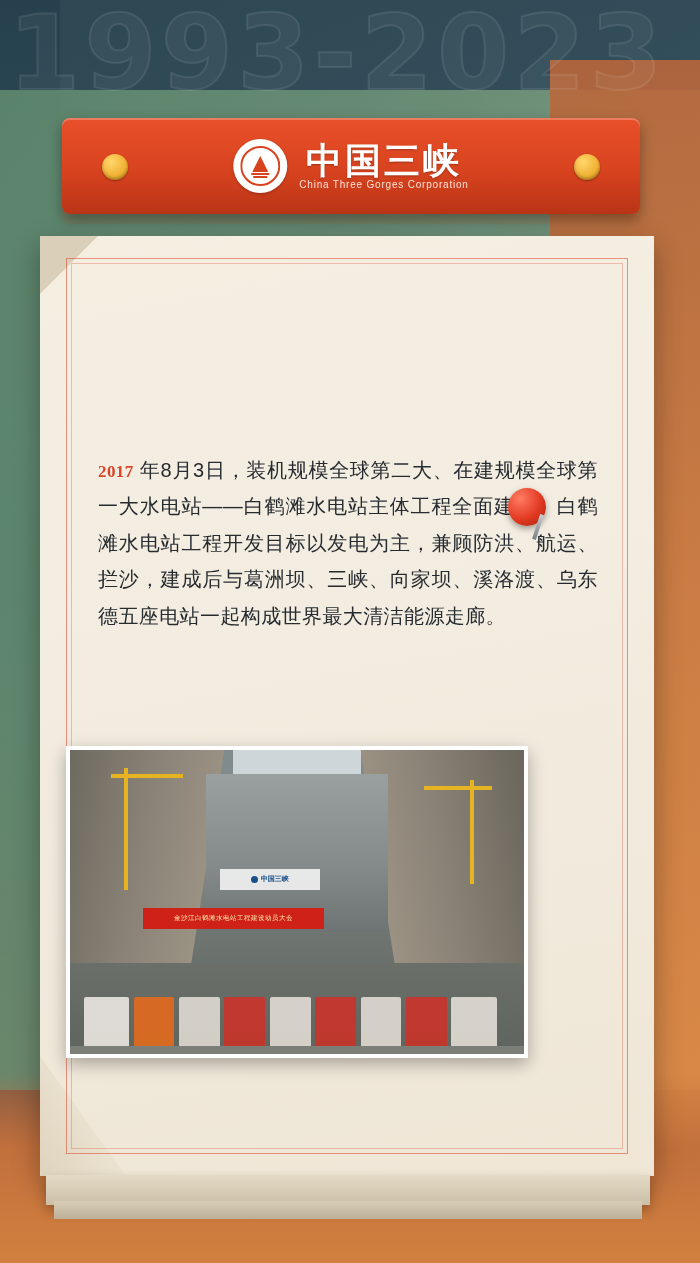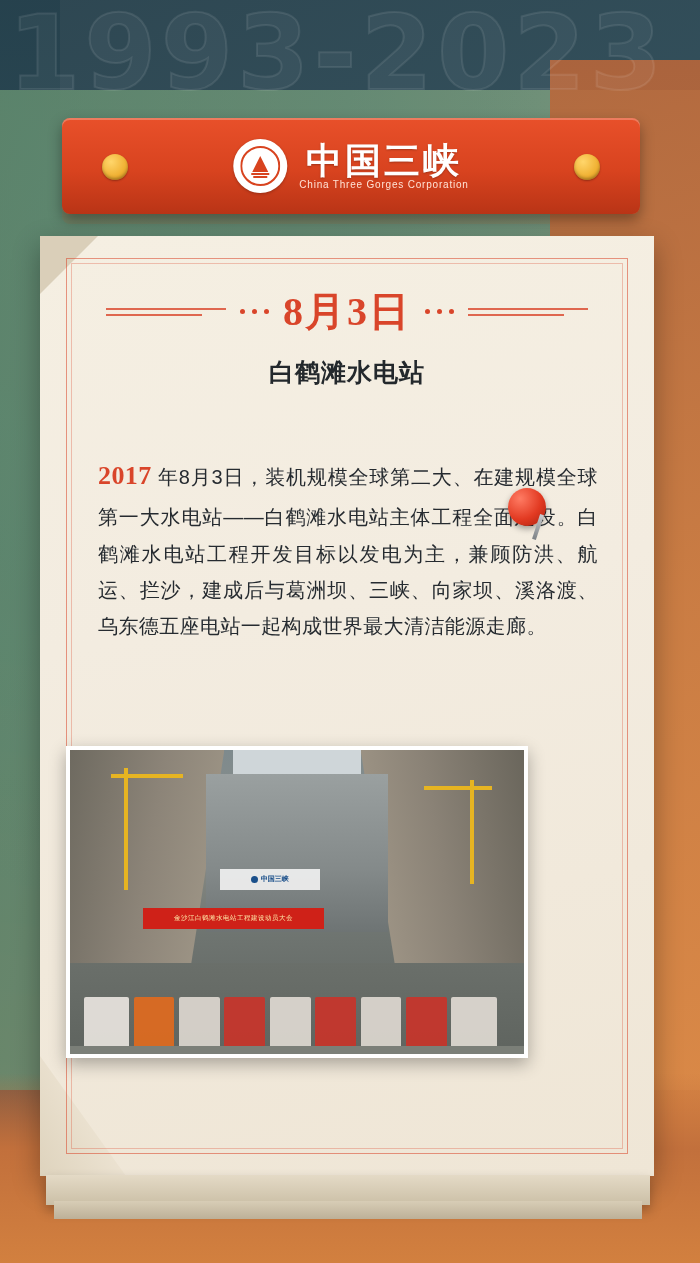--- a/index.html
+++ b/index.html
@@ -173,21 +173,21 @@
 
   
   .body-copy {
     position: absolute; left: 58px; right: 56px; top: 216px;
     font-size: 20px; line-height: 1.82;
     color: #262b30;
     text-align: justify;
     letter-spacing: 0.4px;
   }
   .year-accent {
-    color: #d9452a; font-weight: bold; font-size: 26px;
+    color: #d9452a; font-weight: bold; font-size: 17px;
     font-family: "Liberation Serif", serif;
   }
 
   
   .photo-frame {
     position: absolute; left: 26px; top: 510px;
     width: 462px; height: 312px;
     background: #ffffff;
     padding: 4px;
     box-shadow: 0 6px 16px rgba(0,0,0,0.3);
@@ -309,44 +309,22 @@
     </div>
   </div>
 </div>
 
 <div class="paper">
   <div class="paper-curl-tl"></div>
   <div class="paper-curl-bl"></div>
   <div class="paper-inner-border"></div>
   <div class="paper-inner-border2"></div>
 
-  <div class="date-row">
-    <div class="date-rule">
-        <span></span>
-        <span></span>
-      </div>
-    <div class="date-dots">
-        <i></i>
-        <i></i>
-        <i></i>
-      </div>
-    <div class="date-title">8月3日</div>
-    <div class="date-dots">
-        <i></i>
-        <i></i>
-        <i></i>
-      </div>
-    <div class="date-rule">
-        <span></span>
-        <span></span>
-      </div>
-  </div>
 
   <div class="headline">
-    <div>白鹤滩水电站</div>
   </div>
 
   <p class="body-copy">
     <span class="year-accent">2017</span><span> 年8月3日，装机规模全球第二大、在建规模全球第一大水电站——白鹤滩水电站主体工程全面建设。白鹤滩水电站工程开发目标以发电为主，兼顾防洪、航运、拦沙，建成后与葛洲坝、三峡、向家坝、溪洛渡、乌东德五座电站一起构成世界最大清洁能源走廊。</span>
   </p>
 
   <div class="photo-frame">
     <div class="photo">
       <div class="sky-gap"></div>
       <div class="cliff-l"></div>

